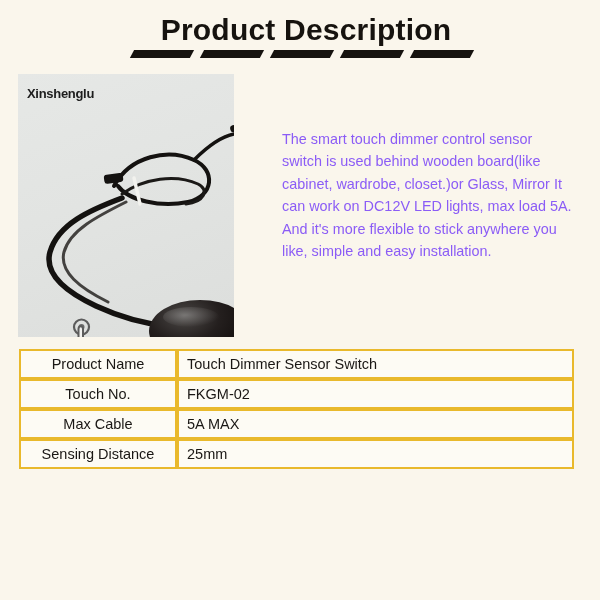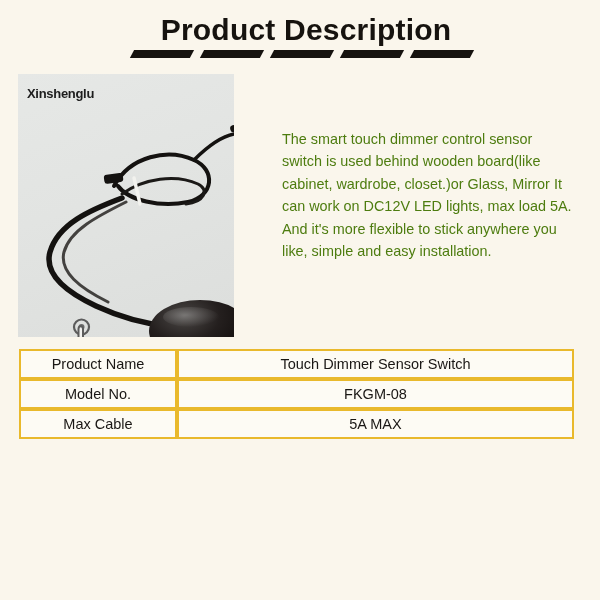--- a/index.html
+++ b/index.html
@@ -131,21 +131,21 @@
   }
 
   
   #description-text {
     position: absolute;
     left: 282px;
     top: 128px;
     width: 292px;
     font-size: 14.4px;
     line-height: 22.4px;
-    color: #4d7c0f;
+    color: #8b5cf6;
     text-align: left;
   }
 
   
   #spec-table {
     position: absolute;
     left: 19px;
     top: 349px;
     width: 555px;
     border-collapse: separate;
@@ -161,21 +161,21 @@
     padding: 0 8px;
     box-sizing: border-box;
     white-space: nowrap;
     overflow: hidden;
   }
   .spec-label {
     width: 158px;
     text-align: center;
   }
   .spec-value {
-    text-align: center;
+    text-align: left;
     padding-left: 11px;
   }
 </style>
 </head>
 <body>
 
 <div id="header">
   <div id="page-title">Product Description</div>
   <div id="title-rule">
     <span class="rule-dash d0"></span>
@@ -230,21 +230,25 @@
 
 <div id="description-text">The smart touch dimmer control sensor switch is used behind wooden board(like cabinet, wardrobe, closet.)or Glass, Mirror It can work on DC12V LED lights, max load 5A. And it's more flexible to stick anywhere you like, simple and easy installation.</div>
 
 <table id="spec-table">
   <tbody id="spec-body">
       <tr>
         <td class="spec-label">Product Name</td>
         <td class="spec-value">Touch Dimmer Sensor Switch</td>
       </tr>
       <tr>
-        <td class="spec-label">Model No.</td>
-        <td class="spec-value">FKGM-08</td>
+        <td class="spec-label">Touch No.</td>
+        <td class="spec-value">FKGM-02</td>
       </tr>
       <tr>
         <td class="spec-label">Max Cable</td>
         <td class="spec-value">5A MAX</td>
       </tr>
+      <tr>
+        <td class="spec-label">Sensing Distance</td>
+        <td class="spec-value">25mm</td>
+      </tr>
     </tbody>
 </table>
 
 </body></html>

